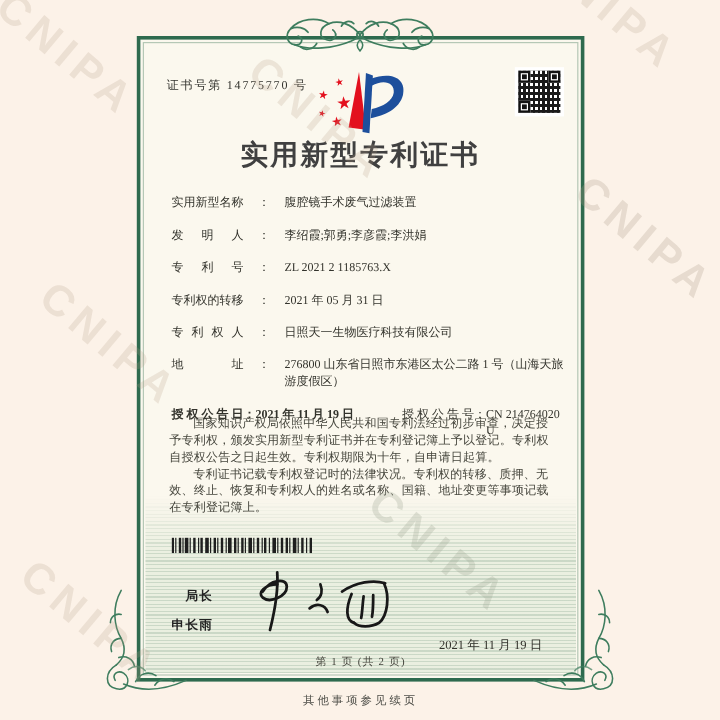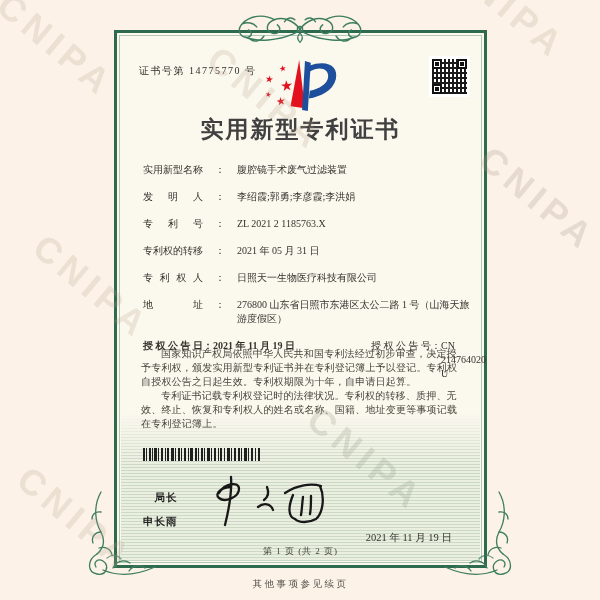--- a/index.html
+++ b/index.html
@@ -47,21 +47,21 @@
 
   .title { position:absolute; left:0; right:0; top:81px; text-align:center;
            font-size:23px; letter-spacing:2px; font-weight:600; color:#404040; }
 
   .fields { position:absolute; left:26px; right:14px; top:130px; font-size:10px; color:#33332c; }
   .frow { display:flex; line-height:14px; margin-bottom:13px;gap:12px; }
   .flabel { display:inline-block; width:60px; text-align:justify; text-align-last:justify; flex:none; }
   .fcolon { flex:none; }
   .fvalue { flex:1; }
   .grant-left { display:flex; width:180px; flex:none;font-weight:bold; }
-  .grant-right { display:flex; flex:1;margin-left:36px; }
+  .grant-right { display:flex; flex:1; }
 
   .paras { position:absolute; left:24px; right:19px; top:314px; }
   .paras p { font-size:10px; line-height:14px; text-indent:2em; color:#46463d;
              letter-spacing:.2px; margin:0; }
 
   .barcode { position:absolute; left:26px; top:415px; width:118px; height:13px; }
 
   .sig-block { position:absolute; left:26px; top:452px; z-index:20;
                font-family:"Liberation Sans","DejaVu Sans",sans-serif;
                font-size:10.5px; font-weight:700; color:#222; letter-spacing:1px; line-height:24px;text-align:right; }

